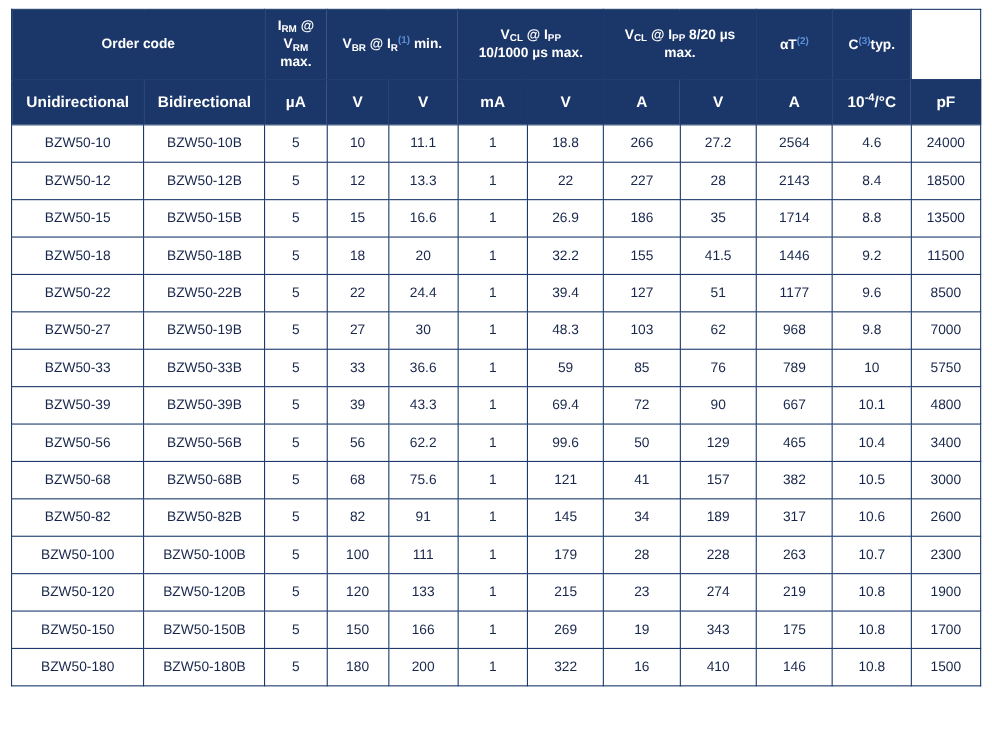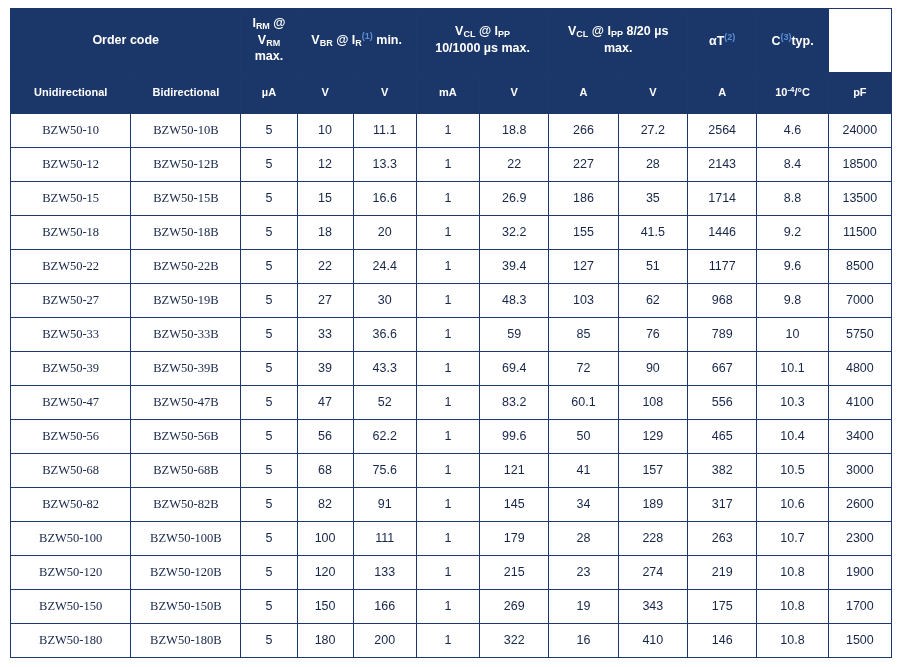--- a/index.html
+++ b/index.html
@@ -38,32 +38,31 @@
     font-weight: bold;
     padding: 7px 2px;
     line-height: 1.25;
     border-color: #ffffff;
   }
   thead tr.hdr-top th {
     height: 46px;
   }
   thead tr.hdr-units th {
     height: 26px;
-    font-size: 11px;
+    font-size: 14px;
   }
   tbody td {
     font-size: 12.5px;
     color: #17264a;
     padding: 7px 2px;
     height: 19px;
     border: 1px solid #b9c4d6;
   }
   tbody td.code {
     font-size: 12.5px;
-    font-family: Liberation Serif, serif;
   }
   
   table.spec {
     border: 1px solid #1b3a6b;
   }
   .sub {
     font-size: 0.72em;
     vertical-align: -0.25em;
     text-align: center;
   }
@@ -229,34 +228,20 @@
         <td>43.3</td>
         <td>1</td>
         <td>69.4</td>
         <td>72</td>
         <td>90</td>
         <td>667</td>
         <td>10.1</td>
         <td>4800</td>
       </tr>
       <tr>
-        <td class="code">BZW50-47</td>
-        <td class="code">BZW50-47B</td>
-        <td>5</td>
-        <td>47</td>
-        <td>52</td>
-        <td>1</td>
-        <td>83.2</td>
-        <td>60.1</td>
-        <td>108</td>
-        <td>556</td>
-        <td>10.3</td>
-        <td>4100</td>
-      </tr>
-      <tr>
         <td class="code">BZW50-56</td>
         <td class="code">BZW50-56B</td>
         <td>5</td>
         <td>56</td>
         <td>62.2</td>
         <td>1</td>
         <td>99.6</td>
         <td>50</td>
         <td>129</td>
         <td>465</td>

